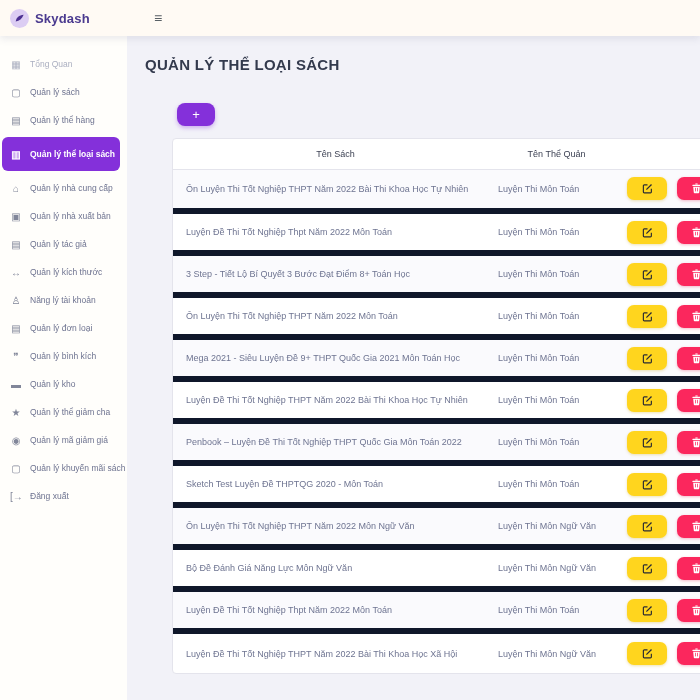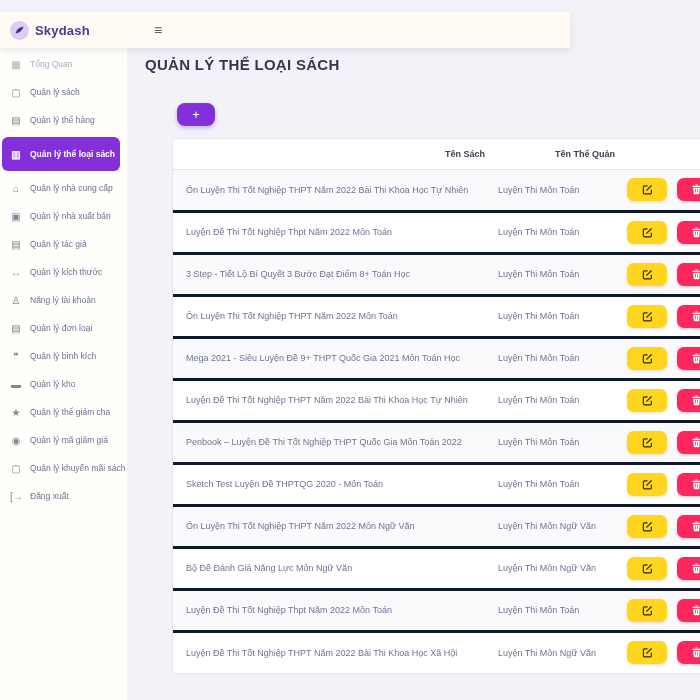--- a/index.html
+++ b/index.html
@@ -1,20 +1,20 @@
 <!DOCTYPE html>
 <html><head>
 <meta charset="utf-8">
 <style>
   * { margin:0; padding:0; box-sizing:border-box; }
   html,body { width:700px; height:700px; overflow:hidden;
     font-family:"Liberation Sans", sans-serif; background:#f2f2f8; }
 
   
-  .navbar { position:fixed; top:12px; left:0; width:570px; height:36px;
+  .navbar { position:fixed; top:0; left:0; width:700px; height:36px;
     background:#fffaf4; display:flex; align-items:center; z-index:20;
     box-shadow:0 3px 7px rgba(90,90,130,0.13); }
   .brand { width:127px; display:flex; align-items:center; gap:6px;
     padding-left:10px; }
   .logo-circle { width:19px; height:19px; border-radius:50%;
     background:#dccdf3; display:flex; align-items:center; justify-content:center; flex:0 0 auto; }
   .brand-name { font-size:13px; font-weight:bold; color:#4b3a8f; letter-spacing:.2px; }
   .hamburger { margin-left:25px; background:none; border:none; cursor:pointer;
     color:#596066; font-size:14px; line-height:1; padding:2px; }
 
@@ -35,25 +35,25 @@
   .page-title { font-size:15px; font-weight:bold; color:#333a4d; letter-spacing:.3px; }
   .content { margin-left:27px; margin-top:30px; }
   .add-btn { width:38px; height:23px; margin-left:5px; border:none; cursor:pointer;
     background:#8430da; color:#fff; font-size:13px; line-height:1;
     border-radius:8px; box-shadow:0 2px 4px rgba(132,48,218,.35); }
 
   .table-card { margin-top:12px; width:580px; background:#ffffff;
     border:1px solid #e4e4ec; border-radius:4px; }
   table { border-collapse:collapse; width:100%; font-size:9px; table-layout:fixed; }
   col.c-book { width:312px; } col.c-cat { width:130px; } col.c-act { width:138px; }
-  thead th { height:30px; text-align:right; vertical-align:middle;
-    color:#3d4254; font-weight:bold; padding-left:13px;
+  thead th { height:30px; text-align:center; vertical-align:middle;
+    color:#3d4254; font-weight:normal; padding-left:13px;
     border-bottom:1px solid #e4e4ec; white-space:nowrap; }
   tbody td { height:42px; vertical-align:middle; color:#6e7491;
-    padding-left:13px; border-bottom:3px solid #0f172a;
+    padding-left:13px; border-bottom:6px solid #0f172a;
     white-space:nowrap; overflow:hidden; }
   tbody tr:nth-child(odd) { background:#fafafd; }
   tbody tr:last-child td { border-bottom:none; }
   td.actions { padding-left:12px; }
   .btn-edit, .btn-delete { width:40px; height:23px; border:none; cursor:pointer;
     border-radius:7px; display:inline-flex; align-items:center; justify-content:center;
     vertical-align:middle; }
   .btn-edit { background:#ffd51e; box-shadow:0 1px 3px rgba(200,160,0,.3); }
   .btn-delete { background:#fb275d; margin-left:7px; box-shadow:0 1px 3px rgba(220,30,80,.3); }
 </style>

